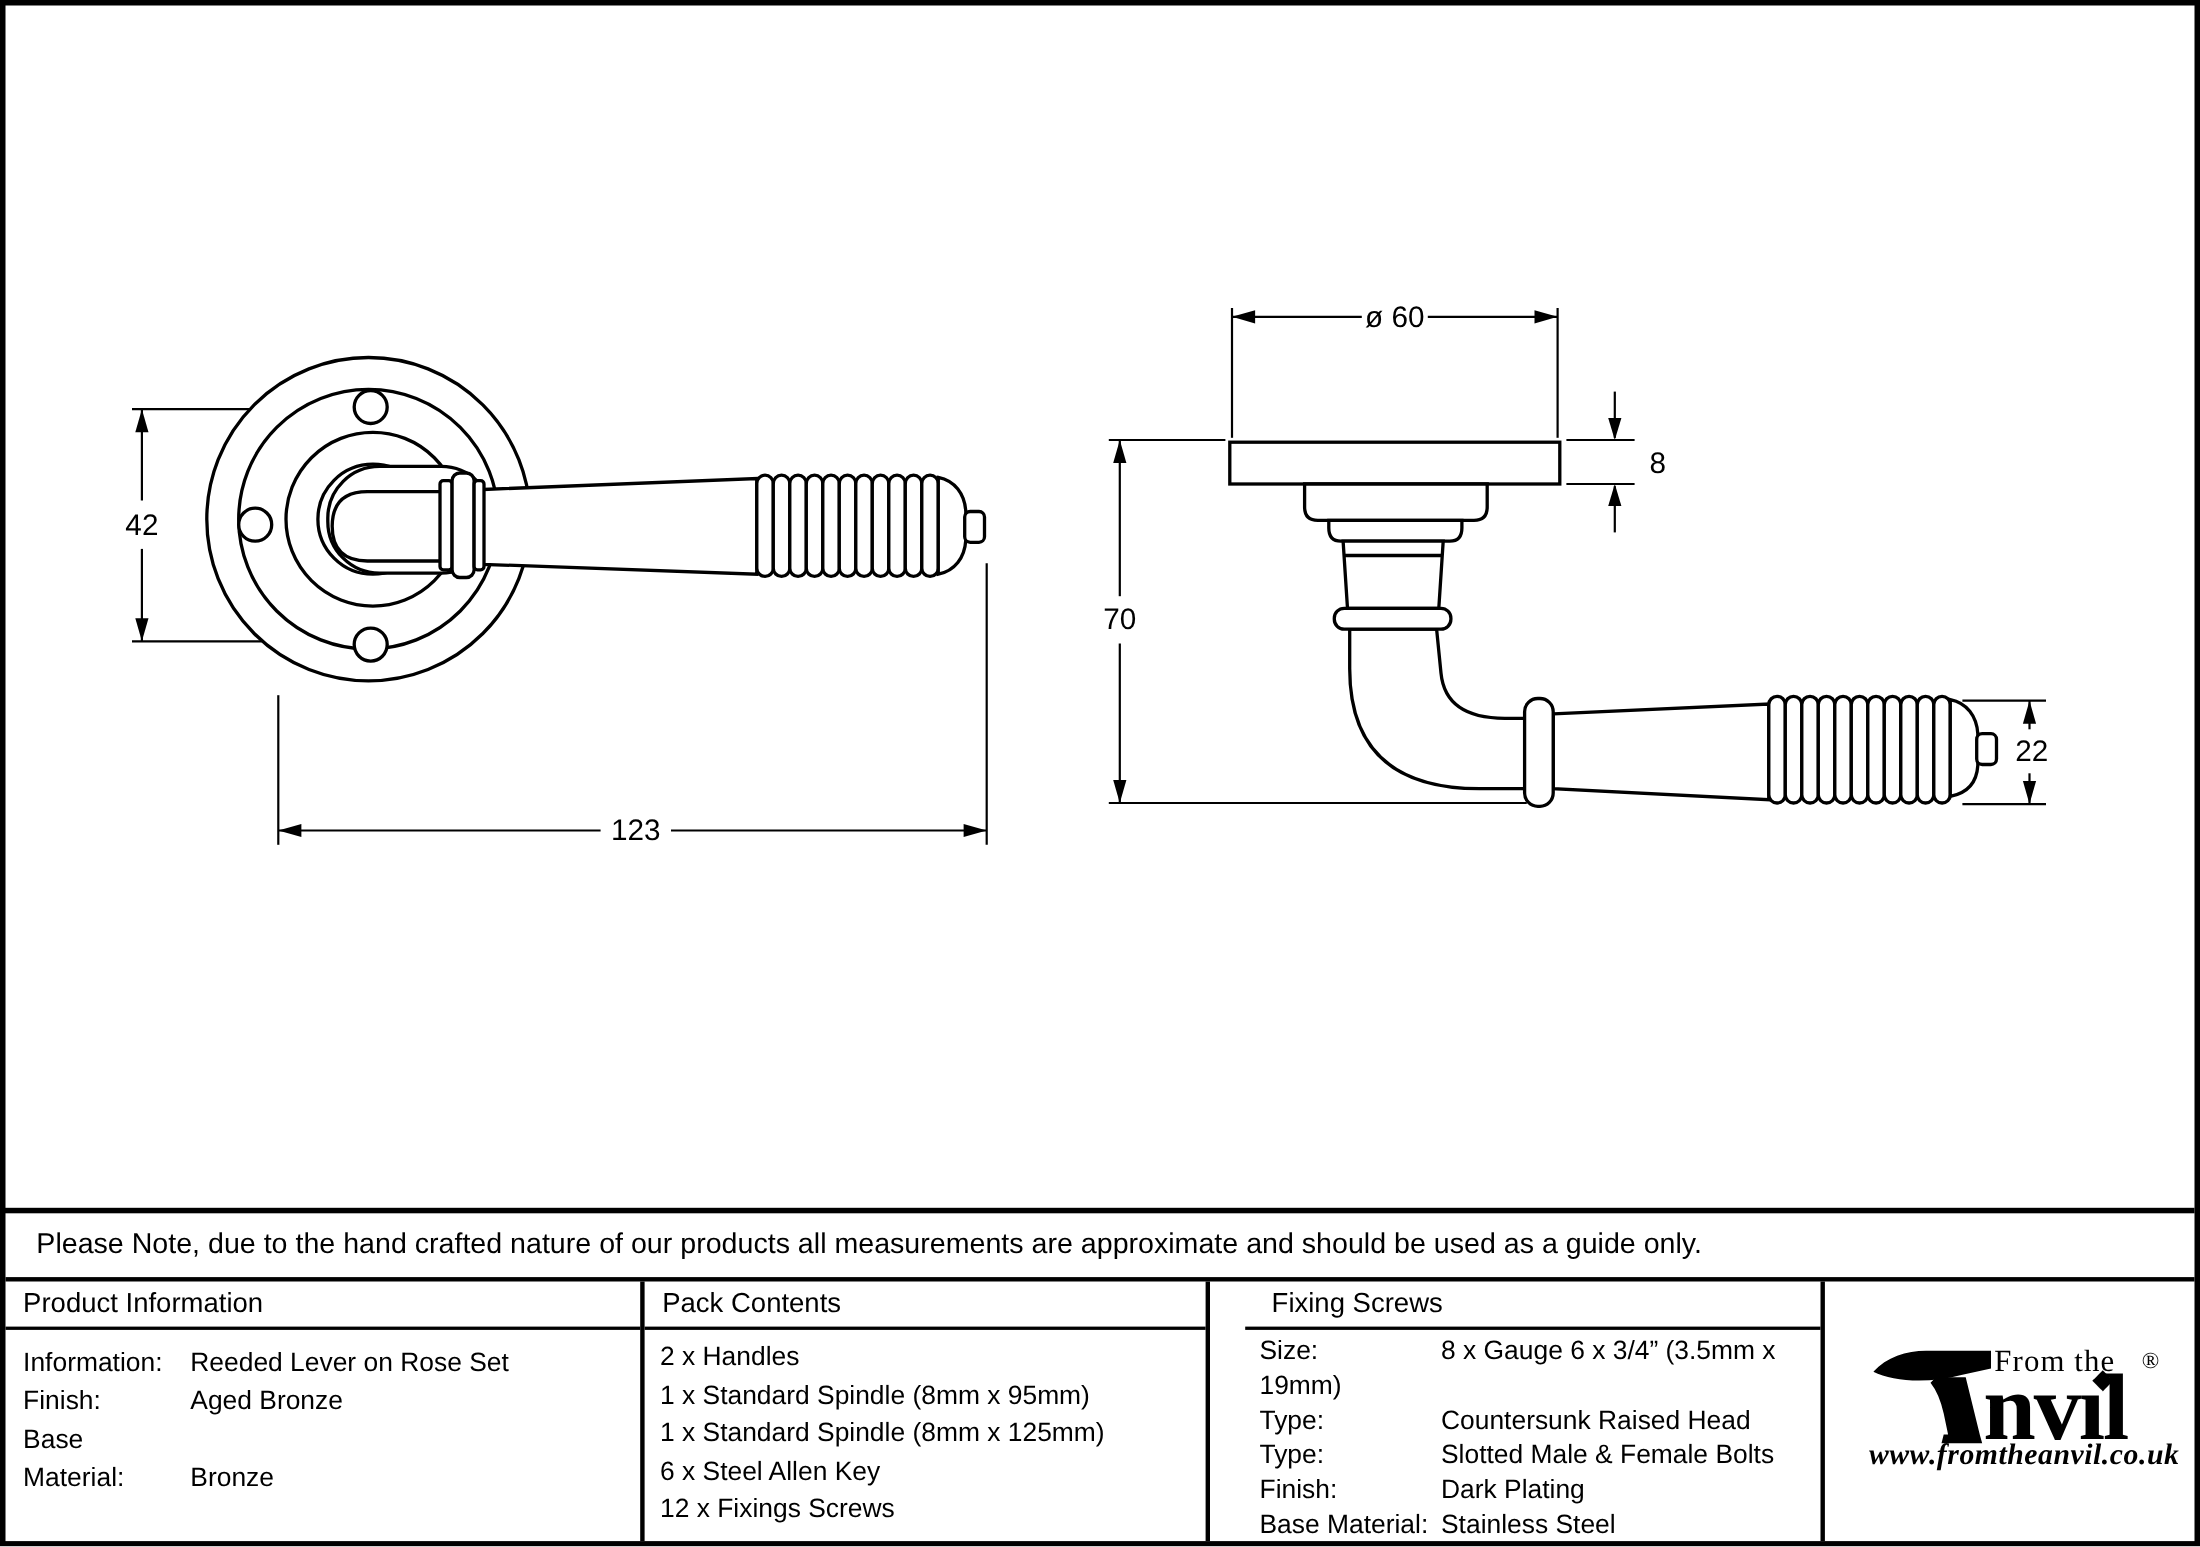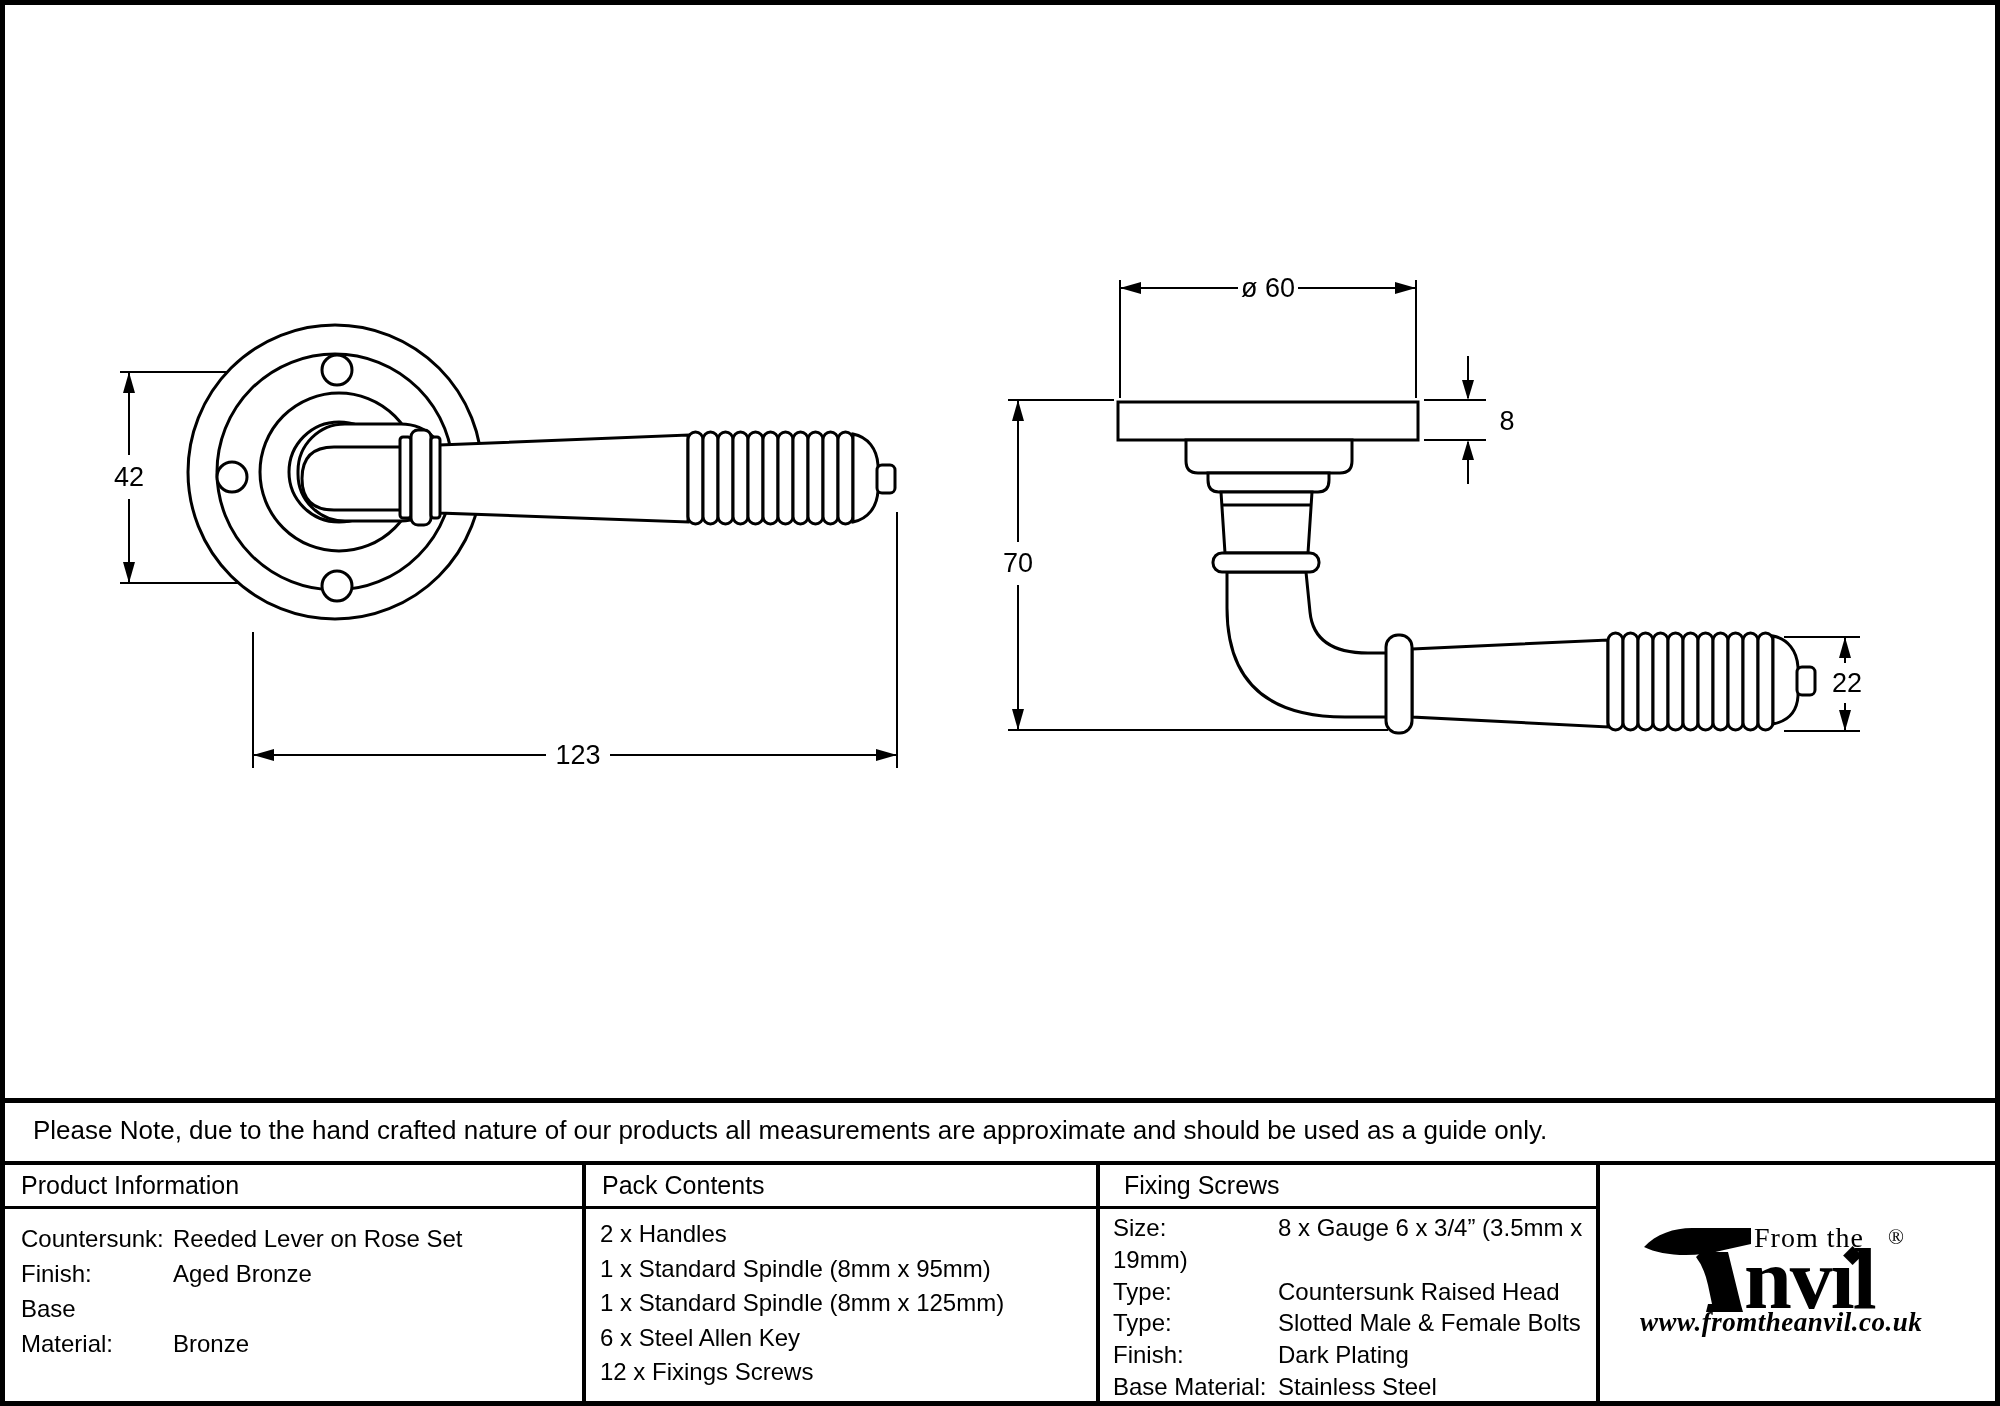--- a/index.html
+++ b/index.html
@@ -15,21 +15,21 @@
     padding-left:29px;font-size:26px;box-sizing:border-box;
   }
   .spec{
     position:absolute;left:5px;right:5px;top:1161px;bottom:5px;
     border-top:4px solid #000;display:flex;box-sizing:border-box;
   }
   .col{position:relative;box-sizing:border-box;height:100%;}
   .col + .col{border-left:4px solid #000;}
   .col-product{width:577px;}
   .col-pack{width:514px;}
-  .col-fixing{width:500px;}
+  .col-fixing{width:559px;padding-left:32px;}
   .col-logo{flex:1;}
   .hdr{
     height:44px;border-bottom:3px solid #000;display:flex;align-items:center;
     padding-left:16px;font-size:25px;box-sizing:border-box;
   }
   .col-fixing .hdr{padding-left:24px;}
   .rows{font-size:24px;}
   .col-product .rows{padding:12px 0 0 16px;line-height:35px;}
   .col-pack .rows{padding:8px 0 0 14px;line-height:34.5px;}
   .col-fixing .rows{padding:3px 0 0 13px;line-height:31.8px;}
@@ -197,21 +197,21 @@
     <span>Please Note, due to the hand crafted nature of our products all measurements are approximate and should be used as a guide only.</span>
   </div>
 
   <div class="spec">
 
     <div class="col col-product">
       <div class="hdr">
         <span>Product Information</span>
       </div>
       <div class="rows">
-        <div><span class="lbl">Countersunk:</span><span>Reeded Lever on Rose Set</span></div>
+        <div><span class="lbl">Information:</span><span>Reeded Lever on Rose Set</span></div>
         <div><span class="lbl">Finish:</span><span>Aged Bronze</span></div>
         <div><span class="lbl">Base Material:</span><span>Bronze</span></div>
       </div>
     </div>
 
     <div class="col col-pack">
       <div class="hdr">
         <span>Pack Contents</span>
       </div>
       <div class="rows">

